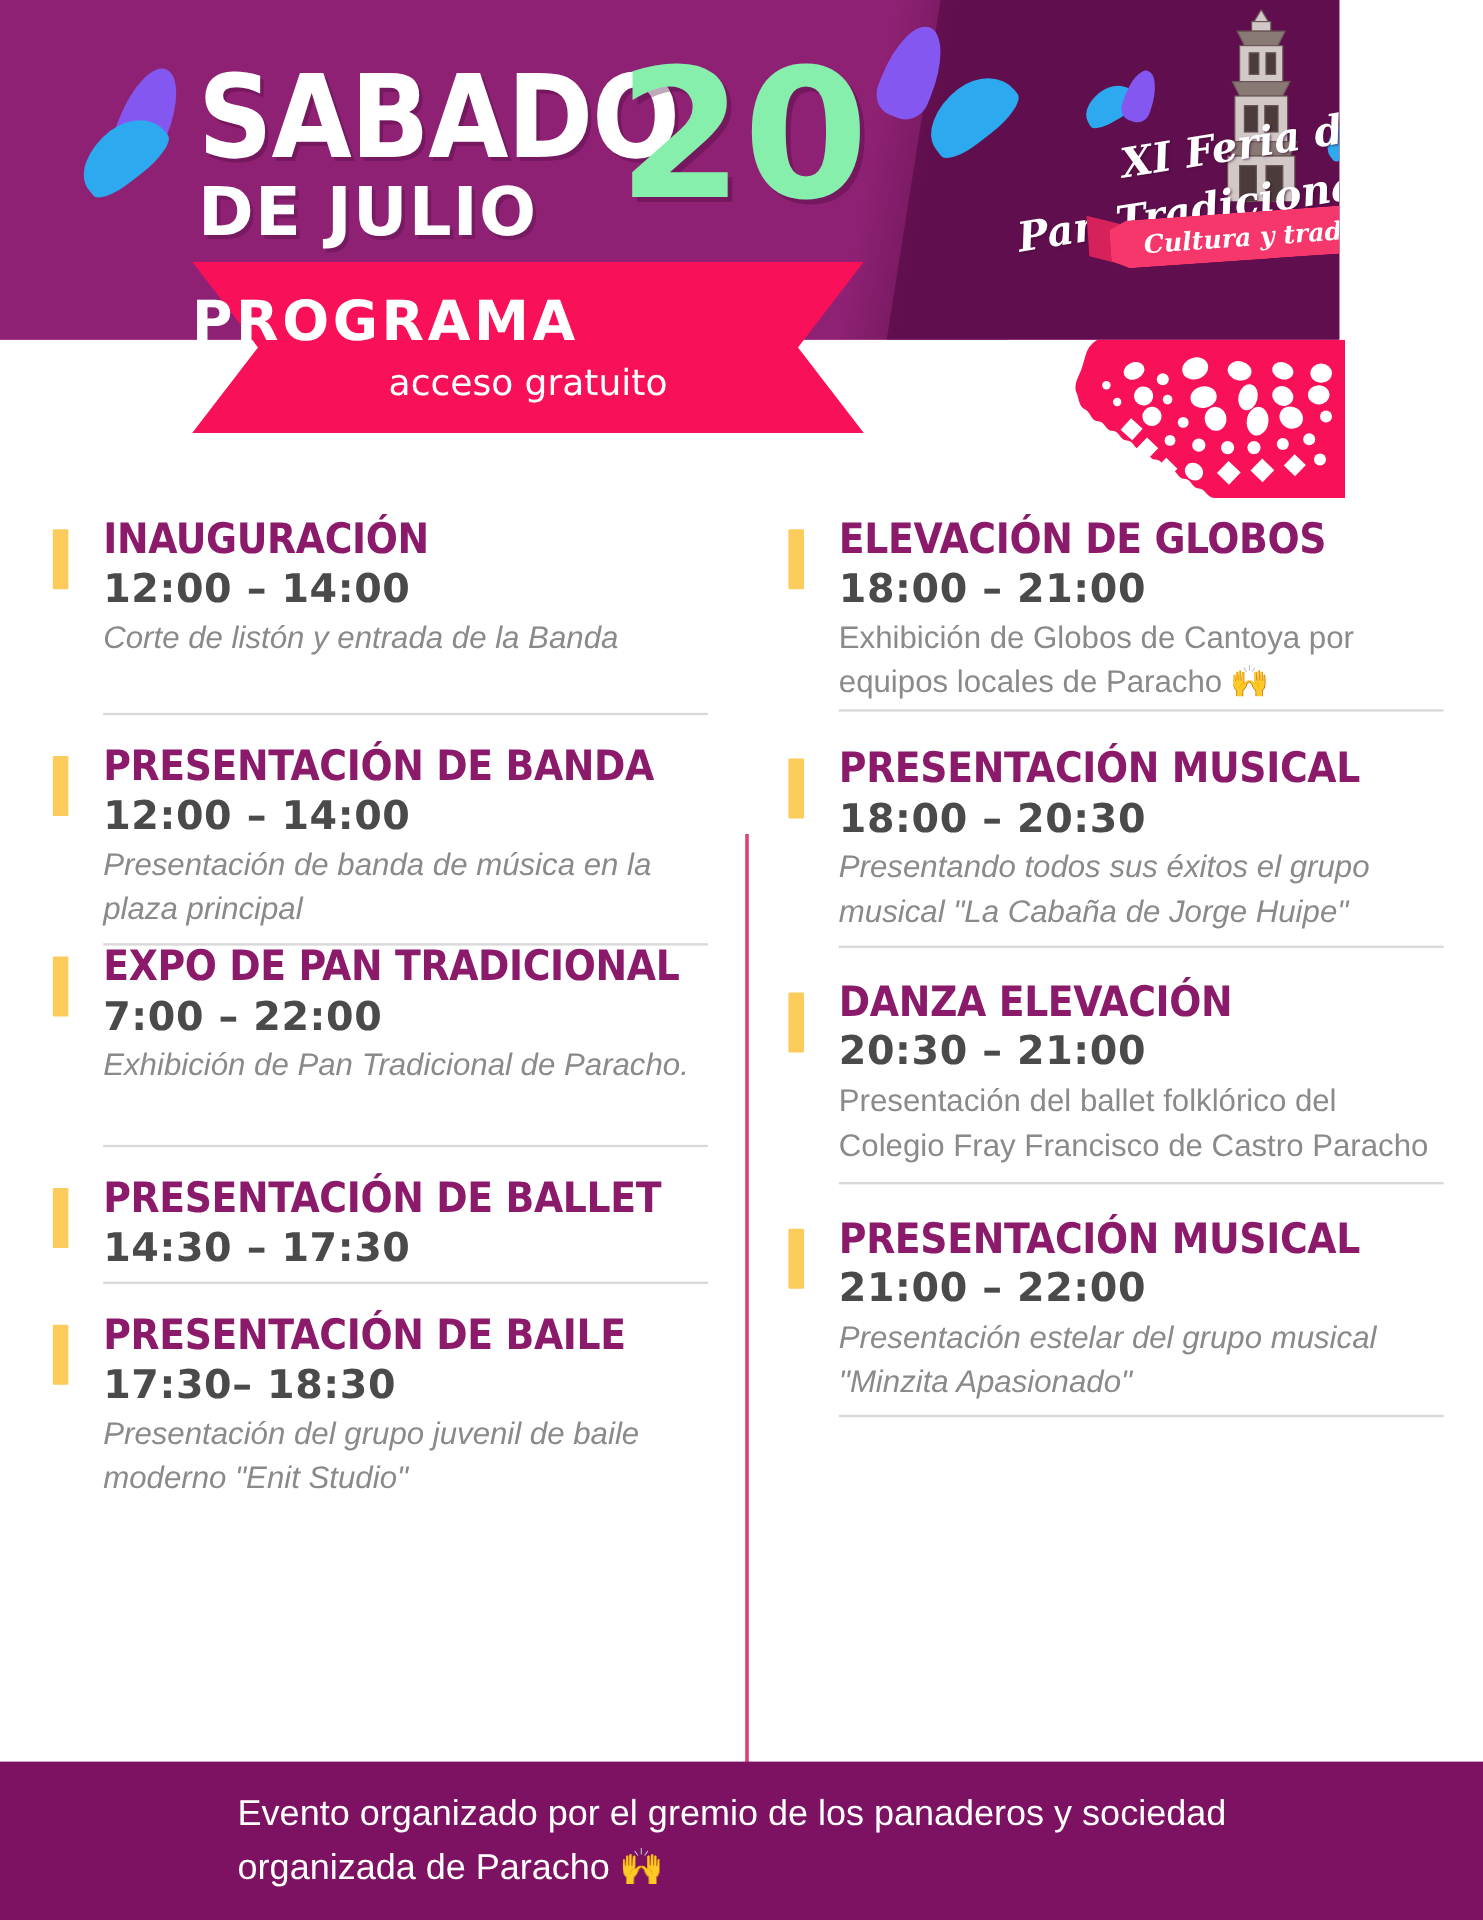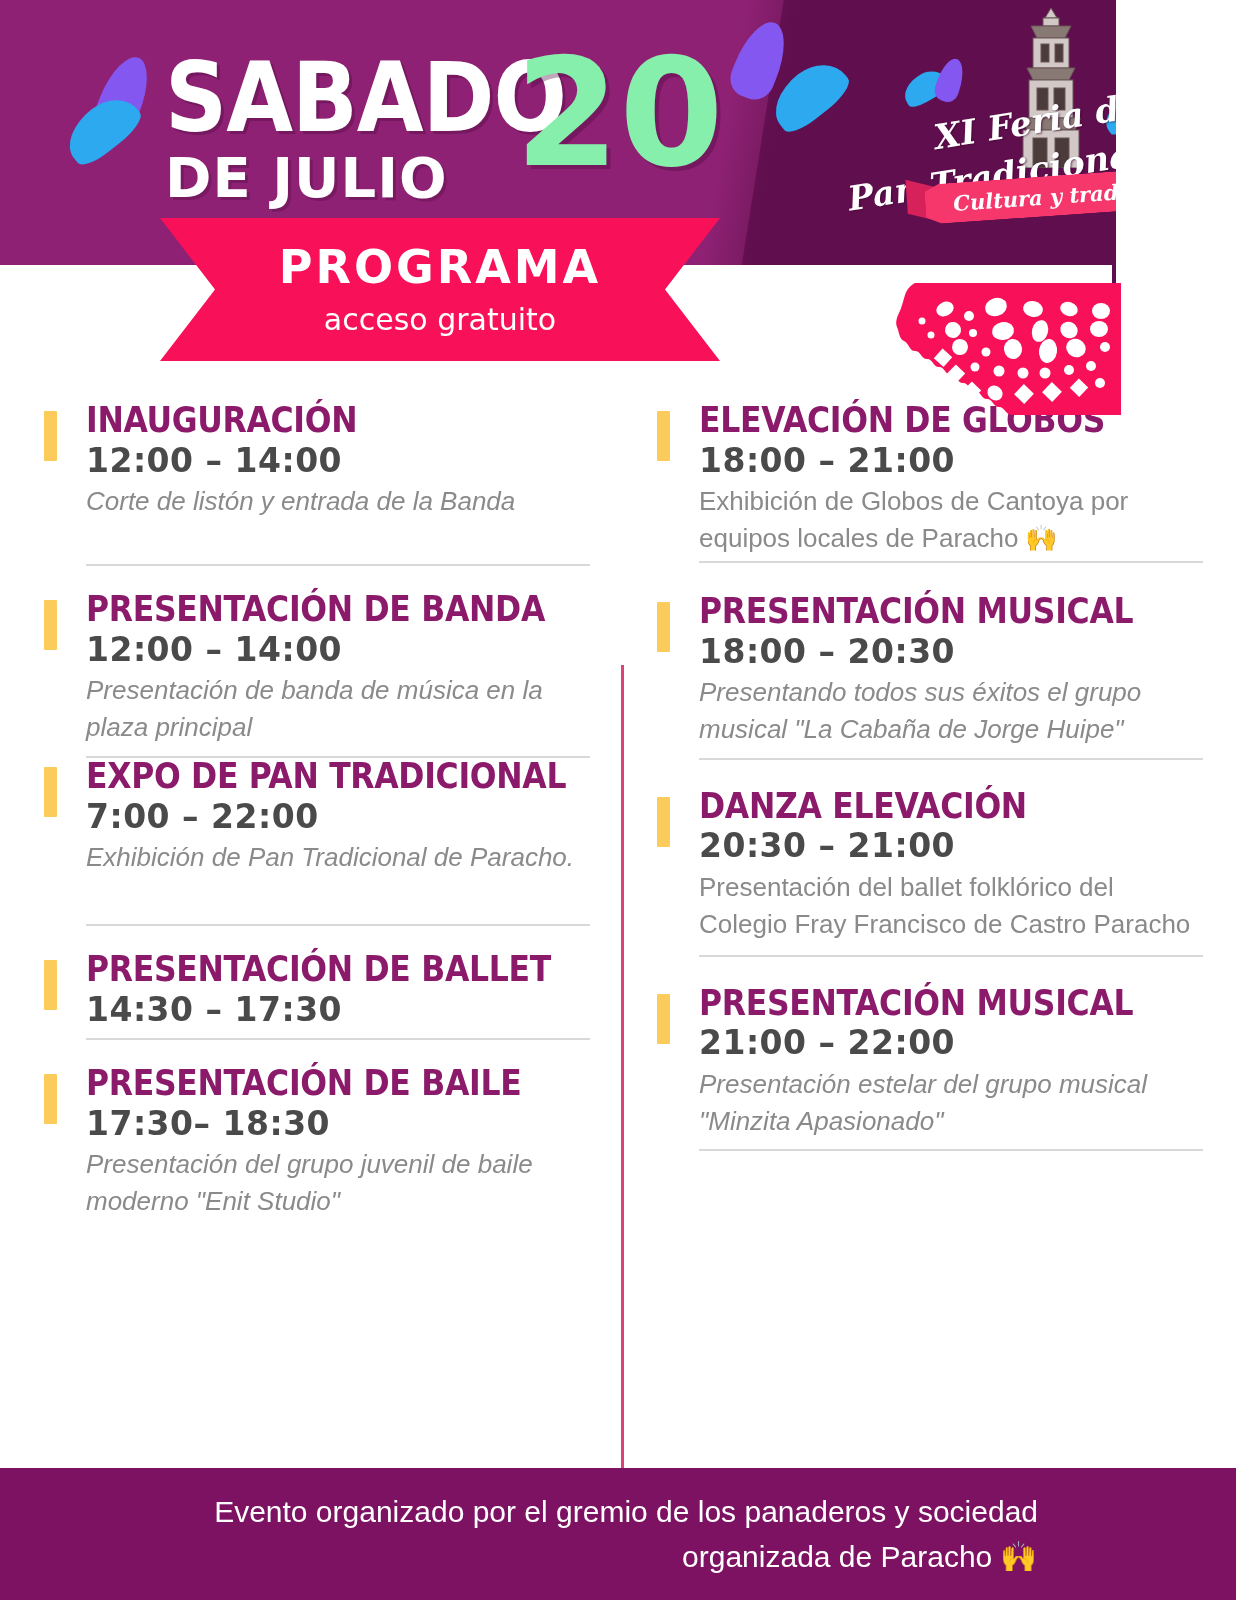--- a/index.html
+++ b/index.html
@@ -233,21 +233,21 @@
     left: 160px; top: 218px;
     width: 560px; height: 143px;
     background: #F81158;
     clip-path: polygon(0 0, 560px 0, 505px 71.5px, 560px 143px, 0 143px, 55px 71.5px);
     z-index: 5;
   }
   .banner-title {
     position: absolute;
     left: 160px; top: 240px;
     width: 560px;
-    text-align: center;
+    text-align: left;
     font-size: 46px;
     font-weight: bold;
     letter-spacing: 3px;
     color: #ffffff;
     z-index: 6;
     font-family: "DejaVu Sans", sans-serif;
   }
   .banner-sub {
     position: absolute;
     left: 160px; top: 302px;
@@ -263,21 +263,21 @@
   .papel {
     position: absolute;
     left: 893px; top: 283px;
     width: 228px; height: 132px;
     z-index: 4;
   }
 
   
   .board {
     position: absolute;
-    left: 0; top: 265px;
+    left: 0; top: 295px;
     width: 1112px;
     height: 1185px;
     background: #ffffff;
   }
   .divider {
     position: absolute;
     left: 621px; top: 400px;
     width: 3px; height: 1045px;
     background: #D6215A;
     opacity: 0.85;
@@ -345,21 +345,21 @@
     left: 0; top: 1468px;
     width: 1236px;
     height: 132px;
     background: #7D1263;
     color: #ffffff;
     display: flex;
     align-items: center;
     justify-content: center;
   }
   .footer-text {
-    text-align: right;
+    text-align: left;
     font-size: 30px;
     line-height: 1.5;
     max-width: 840px;
     font-family: "Liberation Sans", sans-serif;
   }
 </style>
 </head>
 <body>
 
 <div class="header">

